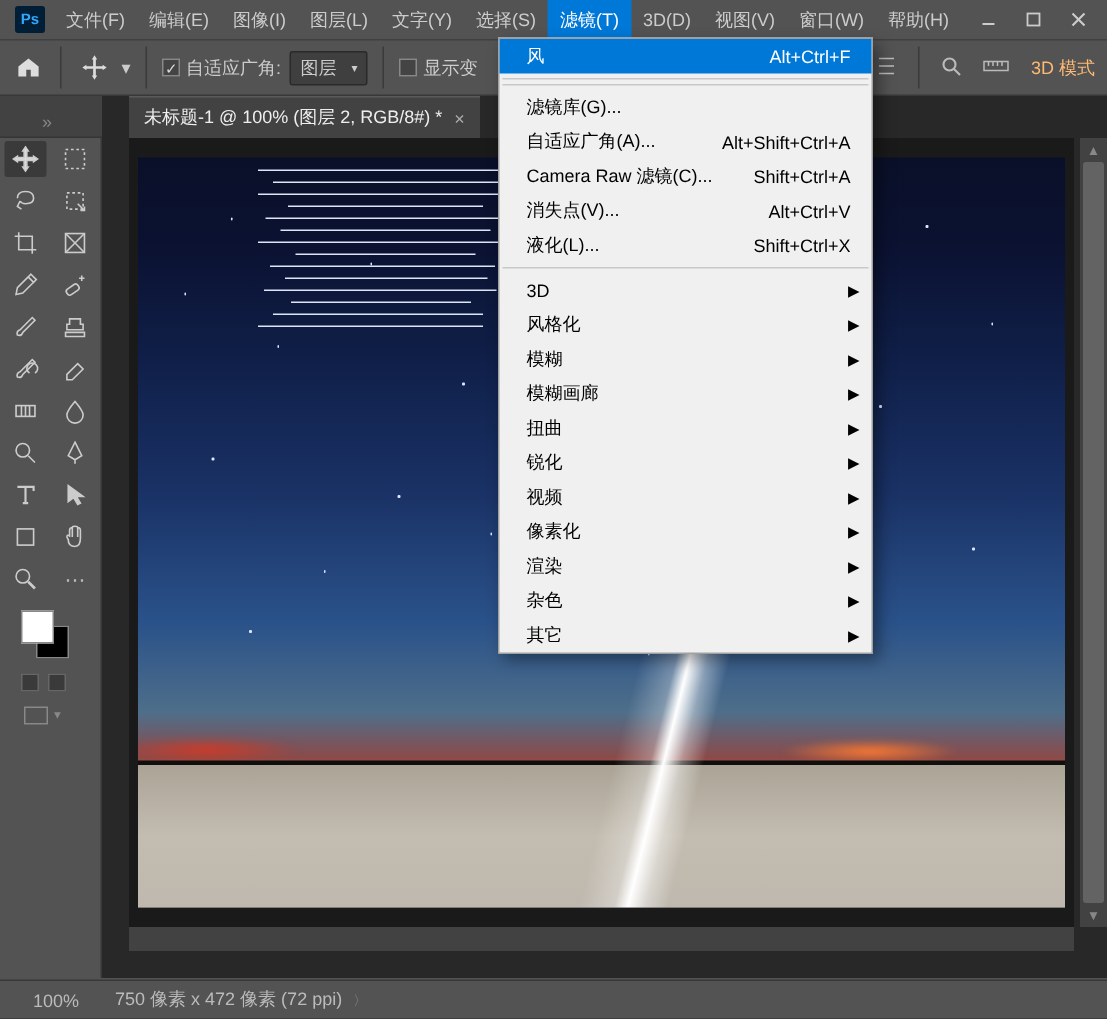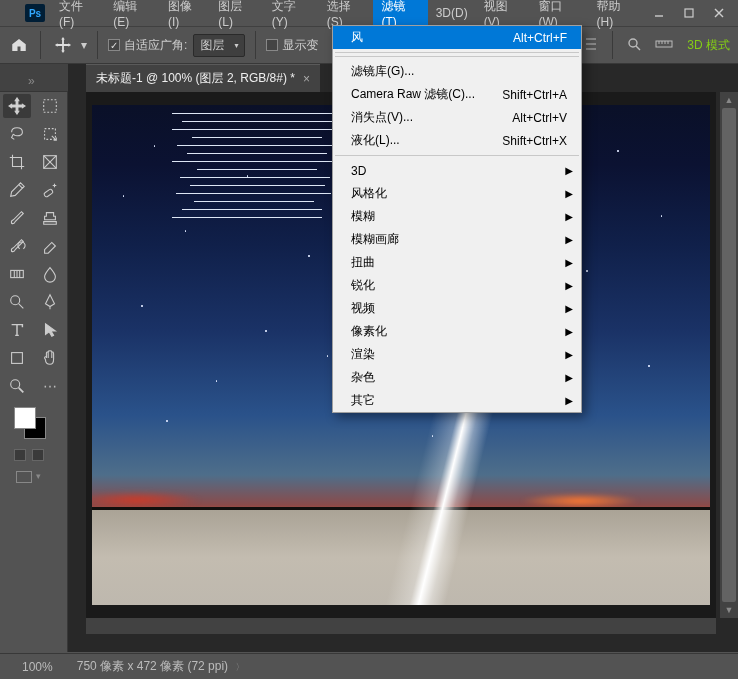--- a/index.html
+++ b/index.html
@@ -1,18 +1,18 @@
 <!DOCTYPE html>
 <html><head>
 <meta charset="utf-8">
 <style>
 * { margin: 0; padding: 0; box-sizing: border-box; font-family: "Segoe UI", Tahoma, sans-serif; }
 body { width: 738px; height: 679px; background: #535353; color: #ccc; font-size: 12px; overflow: hidden; position: relative; }
 .titlebar { height: 26px; background: #535353; display: flex; align-items: center; color: #ccc; }
-.titlebar .ps-icon { width: 20px; height: 18px; background: #001e36; color: #31a8ff; margin: 0 6px 0 25px; display: flex; align-items: center; justify-content: center; font-weight: bold; font-size: 10px; border-radius: 2px; }
+.titlebar .ps-icon { width: 20px; height: 18px; background: #001e36; color: #31a8ff; margin: 0 6px 0 10px; display: flex; align-items: center; justify-content: center; font-weight: bold; font-size: 10px; border-radius: 2px; }
 .menubar { display: flex; align-items: center; flex: 1; }
 .menubar span { padding: 5px 8px; cursor: default; }
 .menubar span.open { background: #0078d7; color: #fff; }
 .window-controls { display: flex; margin-right: 4px; }
 .window-controls div { width: 30px; height: 22px; display: flex; align-items: center; justify-content: center; }
 .optionsbar { height: 38px; background: #535353; border-top: 1px solid #404040; border-bottom: 1px solid #383838; display: flex; align-items: center; padding: 0 8px; }
 .ob-home { width: 22px; height: 22px; display:flex; align-items:center; justify-content:center; }
 .ob-sep { width: 1px; height: 28px; background: #3a3a3a; margin: 0 10px; }
 .ob-move { width: 24px; display:flex; align-items:center; justify-content:center; }
 .ob-chk { width: 12px; height: 12px; border: 1px solid #888; display: inline-block; margin-right: 4px; background:#444; }
@@ -138,33 +138,37 @@
           <circle cx="6" cy="6" r="4" fill="none" stroke="#bbb" stroke-width="1.4"></circle>
           <line x1="9" y1="9" x2="13" y2="13" stroke="#bbb" stroke-width="1.4"></line>
         </svg></span>
     <span><svg width="18" height="12">
           <rect x="1" y="3" width="16" height="6" fill="none" stroke="#bbb"></rect>
           <line x1="4" y1="3" x2="4" y2="6" stroke="#bbb"></line>
           <line x1="7" y1="3" x2="7" y2="6" stroke="#bbb"></line>
           <line x1="10" y1="3" x2="10" y2="6" stroke="#bbb"></line>
           <line x1="13" y1="3" x2="13" y2="6" stroke="#bbb"></line>
         </svg></span>
-    <span style="color:#84cc16">3D 模式</span>
+    <span style="color:#fdba74">3D 模式</span>
   </div>
 </div>
 
 <div class="dropdown">
   <div class="dd-item hl">
     <span>风</span>
     <span class="shortcut">Alt+Ctrl+F</span>
   </div>
   <div class="dd-sep"></div>
   <div class="dd-sep"></div>
   <div class="dd-item">
       <span>滤镜库(G)...</span>
+    </div>
+  <div class="dd-item">
+      <span>自适应广角(A)...</span>
+      <span class="shortcut">Alt+Shift+Ctrl+A</span>
     </div>
   <div class="dd-item">
       <span>Camera Raw 滤镜(C)...</span>
       <span class="shortcut">Shift+Ctrl+A</span>
     </div>
   <div class="dd-item">
       <span>消失点(V)...</span>
       <span class="shortcut">Alt+Ctrl+V</span>
     </div>
   <div class="dd-item">

